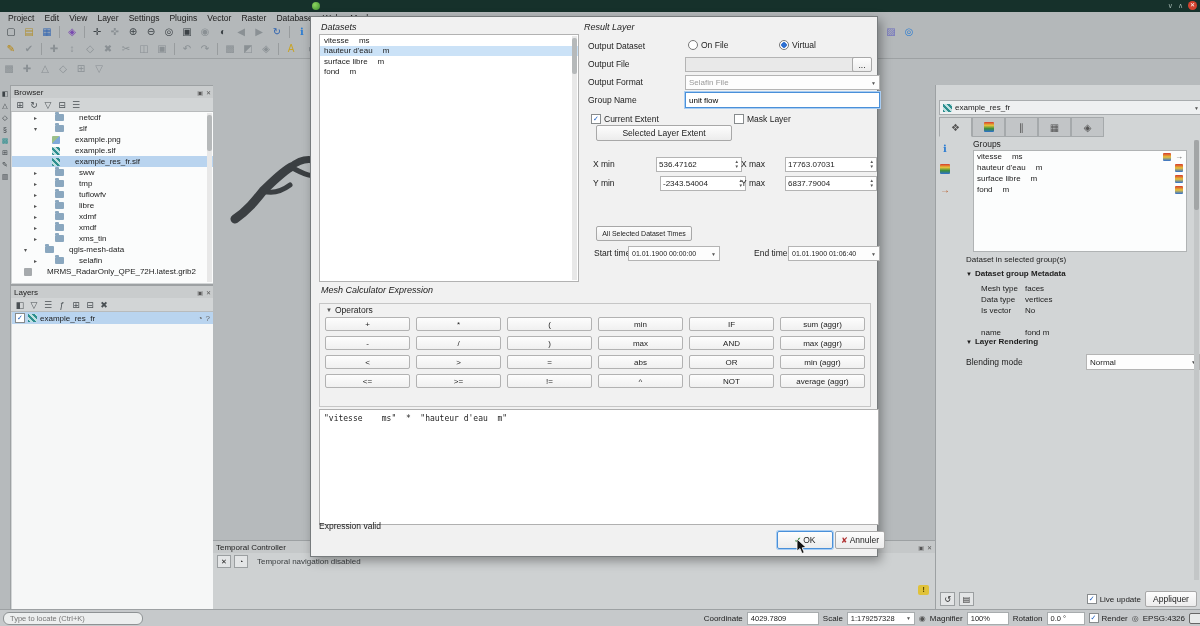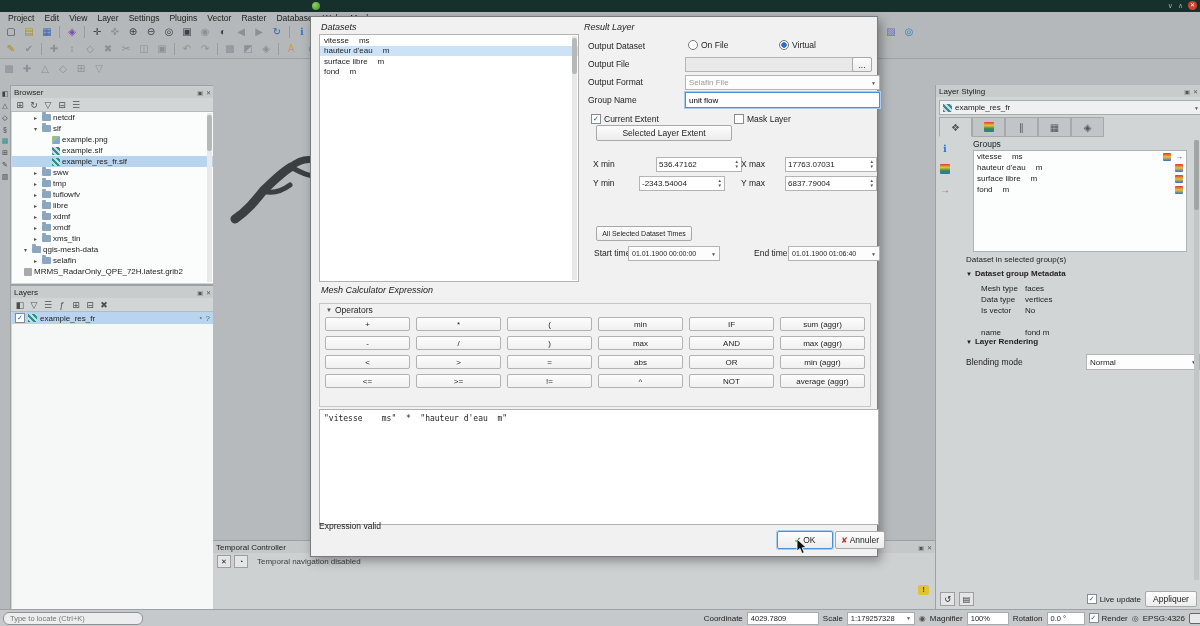--- a/index.html
+++ b/index.html
@@ -37,21 +37,21 @@
 
   
   .panel{position:absolute;background:#d2d5d6;border:1px solid #9da1a3;}
   .phead{height:12px;display:flex;align-items:center;padding:0 3px;font-size:8px;background:#c9cccd;}
   .pt{flex:1}
   .pico{font-size:6px;color:#555;margin-left:3px;}
   .ptool{height:13px;display:flex;align-items:center;gap:2px;padding:0 3px;border-bottom:1px solid #b8bbbc;}
   .pti{font-size:9px;color:#4a5054;width:12px;text-align:center;}
 
   .tree{position:absolute;left:1px;right:1px;top:26px;bottom:1px;background:#fbfcfc;overflow:hidden;}
-  .trow{height:11px;display:flex;align-items:center;gap:2px;font-size:8px;white-space:nowrap;}
+  .trow{height:11px;display:flex;align-items:center;gap:15px;font-size:8px;white-space:nowrap;}
   .trow.sel{background:#b9d4ef;}
   .d0{padding-left:12px}.d1{padding-left:22px}.d2{padding-left:40px}
   .arr{width:6px;font-size:6px;color:#555;flex:0 0 auto;}
   .fold{width:9px;height:7px;background:#8aa7bf;border-radius:1px;position:relative;flex:0 0 auto;}
   .fold::before{content:"";position:absolute;left:0;top:-2px;width:4px;height:2px;background:#8aa7bf;border-radius:1px 1px 0 0;}
   .fi{width:8px;height:8px;flex:0 0 auto;border-radius:1px;}
   .fi-img{background:linear-gradient(135deg,#9cc08a 50%,#7fa9d9 50%);}
   .fi-mesh{background:repeating-linear-gradient(45deg,#2e8f8f 0 2px,#bfe0e0 2px 4px);}
   .fi-grib{background:#a6aaad;}
 
@@ -524,21 +524,21 @@
     </div>
     <div class="flabel" style="left:430px;top:142px">X max</div>
     <div class="spin" style="left:474px;top:140px;width:86px;height:13px">
       <span>17763.07031</span>
       <span class="spinarrs">
           <span class="g" data-glyph="▲"></span>
           <span class="g" data-glyph="▼"></span>
         </span>
     </div>
     <div class="flabel" style="left:282px;top:161px">Y min</div>
-    <div class="spin" style="left:328px;top:159px;width:80px;height:13px">
+    <div class="spin" style="left:349px;top:159px;width:80px;height:13px">
       <span>-2343.54004</span>
       <span class="spinarrs">
           <span class="g" data-glyph="▲"></span>
           <span class="g" data-glyph="▼"></span>
         </span>
     </div>
     <div class="flabel" style="left:430px;top:161px">Y max</div>
     <div class="spin" style="left:474px;top:159px;width:86px;height:13px">
       <span>6837.79004</span>
       <span class="spinarrs">
@@ -605,25 +605,20 @@
       <span class="g" data-glyph="✔" style="color:#2e7d32;font-size:8px"></span>
       <span>OK</span>
     </div>
     <div class="btn" style="left:524px;top:514px;width:48px;height:16px">
       <span class="g" data-glyph="✘" style="color:#b03030;font-size:8px"></span>
       <span>Annuler</span>
     </div>
   </div>
 
   <div class="stylepanel">
-    <div class="phead">
-      <span class="pt">Layer Styling</span>
-      <span class="pico g" data-glyph="▣"></span>
-      <span class="pico g" data-glyph="✕"></span>
-    </div>
     <div class="scombo">
       <span class="mi"></span>
       <span>example_res_fr</span>
       <span class="cmbarr g" data-glyph="▼"></span>
     </div>
     <div class="stabs">
       <span class="stab active g" data-glyph="❖"></span>
       <span class="stab">
           <span class="gradsq"></span>
         </span>

